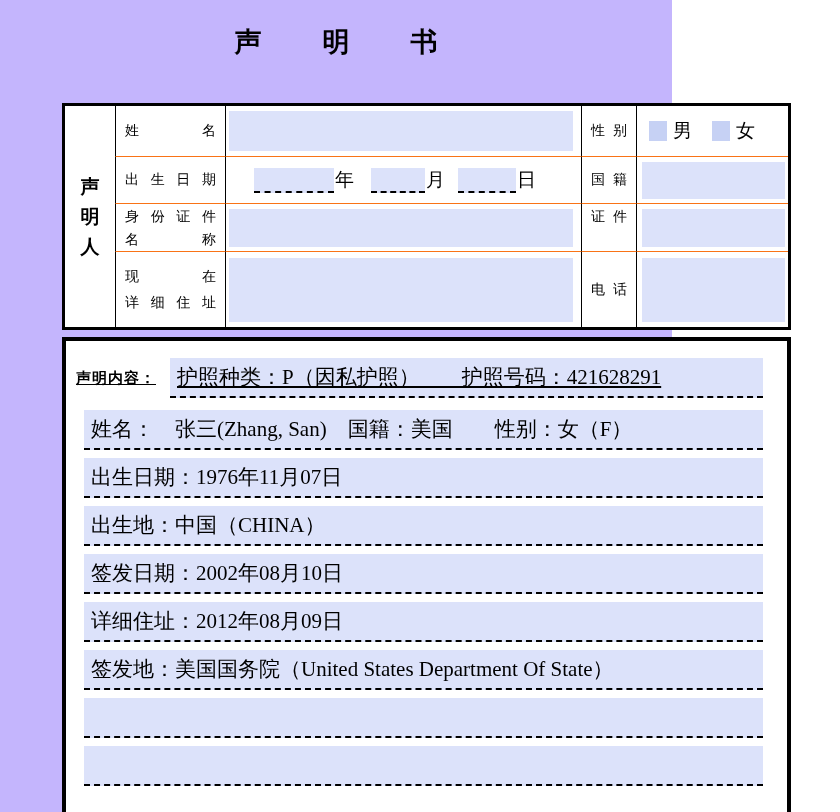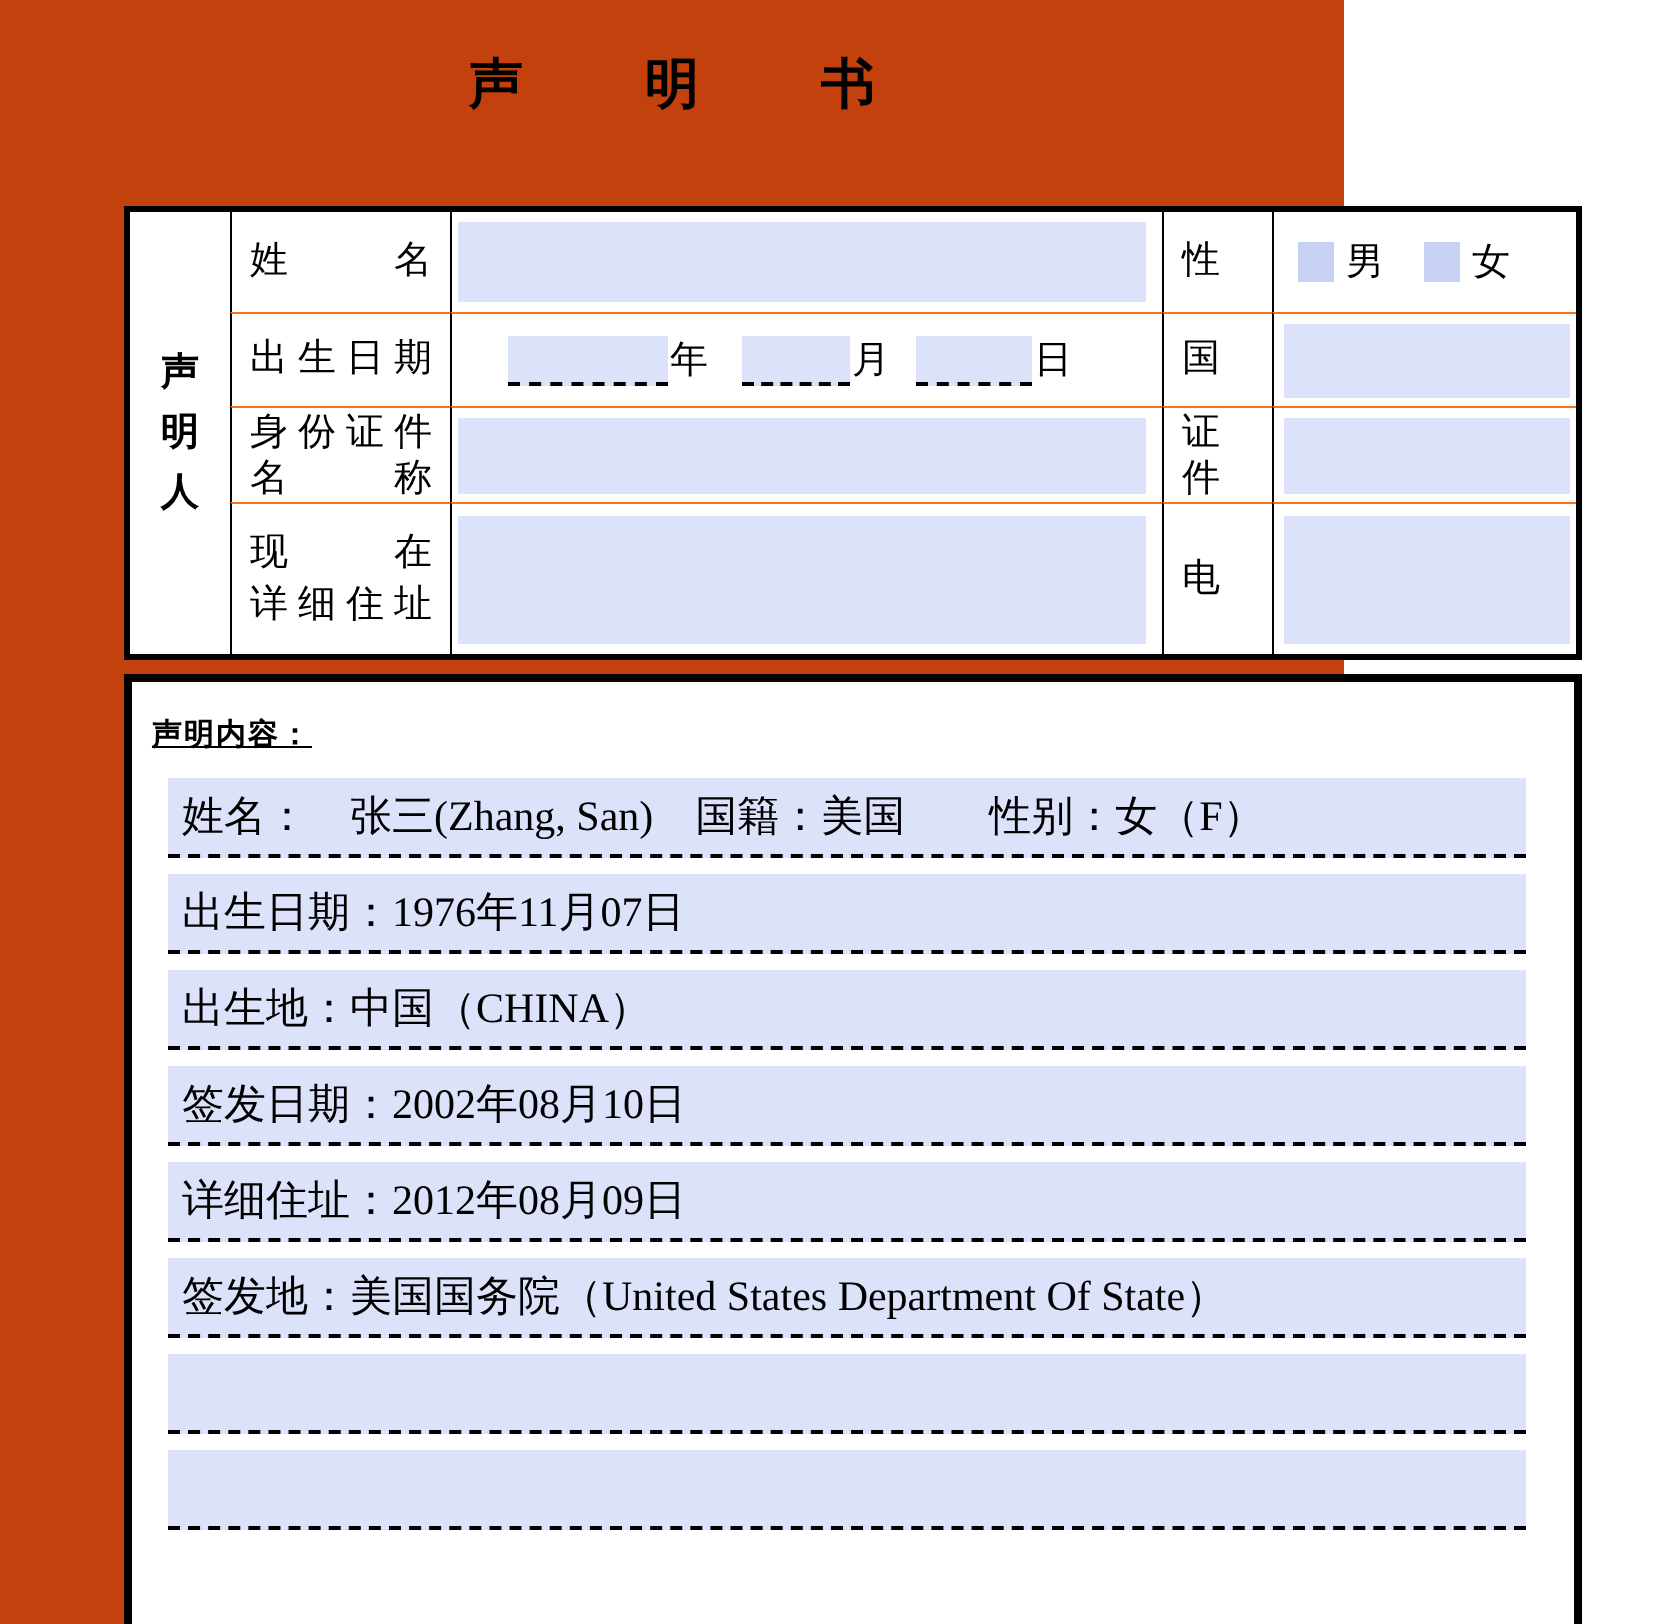--- a/index.html
+++ b/index.html
@@ -1,35 +1,35 @@
 <!DOCTYPE html>
 <html><head>
 <meta charset="utf-8">
 <style>
   * { margin: 0; padding: 0; box-sizing: border-box; }
   html, body { width: 840px; height: 812px; background: #ffffff; overflow: hidden;
     font-family: "Liberation Serif", "DejaVu Serif", serif; color: #000; }
-  .page { position: relative; width: 672px; height: 812px; background: #c2410c; }
+  .page { position: relative; width: 672px; height: 812px; background: #c4b5fd; }
 
   
   .doc-title { position: absolute; top: 24px; left: 0; width: 100%;
     text-align: center; font-size: 27px; font-weight: 600; letter-spacing: 17px; text-indent: 17px; }
 
   
   .tbl { position: absolute; left: 62px; top: 103px; border: 3px solid #000;
     display: grid; grid-template-columns: 50px 110px 356px 55px 152px;
     grid-template-rows: 50px 47px 48px 76px; background: #fff; }
   .c { position: relative; overflow: hidden; }
   .bl { border-left: 1px solid #000; }
   .bt { border-top: 1px solid #f97316; }
   .side-cell { grid-row: 1 / 5; grid-column: 1; display: flex; align-items: center; justify-content: center; }
   .side-txt { width: 22px; text-align: center; font-size: 19px; font-weight: 600;
     line-height: 30px; word-break: break-all; }
   .jlabel { display: block; text-align: justify; text-align-last: justify;
-    font-size: 19px; padding: 0 9px; }
+    font-size: 14px; padding: 0 9px; }
   .lh1 { line-height: 49px; }
   .lh2 { line-height: 46px; }
   .two-line { padding-top: 1px; }
   .two-line .jlabel { line-height: 23px; }
   .addr-cell { display: flex; flex-direction: column; justify-content: center; }
   .addr-cell .jlabel { line-height: 26px; }
   .phone-label { line-height: 75px; }
   .field { background: #dce2fa; }
   .f-name { margin: 5px 8px 5px 3px; height: 40px; }
   .f-nat { margin: 5px 3px 5px 5px; height: 37px; }
@@ -133,20 +133,21 @@
     </div>
     <div class="c bl bt" style="grid-row:4;grid-column:5;">
       <div class="field f-phone"></div>
     </div>
   </div>
 
   <div class="stmt">
     <div class="stmt-inner">
       <div class="srow-first">
         <div class="stmt-label">声明内容：</div>
+        <div class="sfield">护照种类：P（因私护照）　　护照号码：421628291</div>
       </div>
       <div class="srow">
         <div class="sfield">姓名：　张三(Zhang, San)　国籍：美国　　性别：女（F）</div>
       </div>
       <div class="srow">
         <div class="sfield">出生日期：1976年11月07日</div>
       </div>
       <div class="srow">
         <div class="sfield">出生地：中国（CHINA）</div>
       </div>

